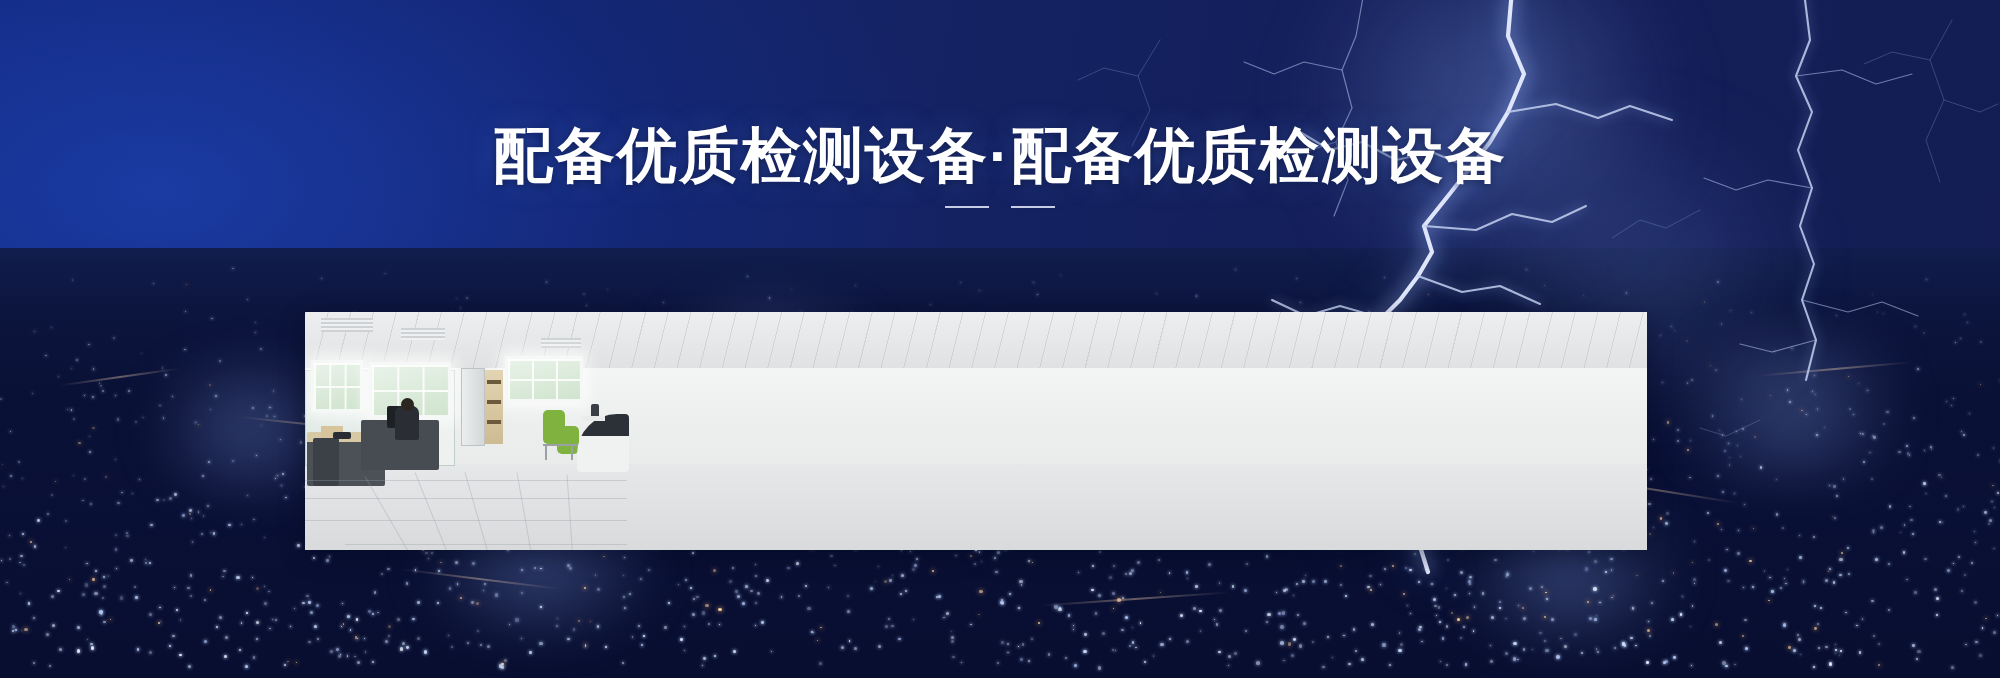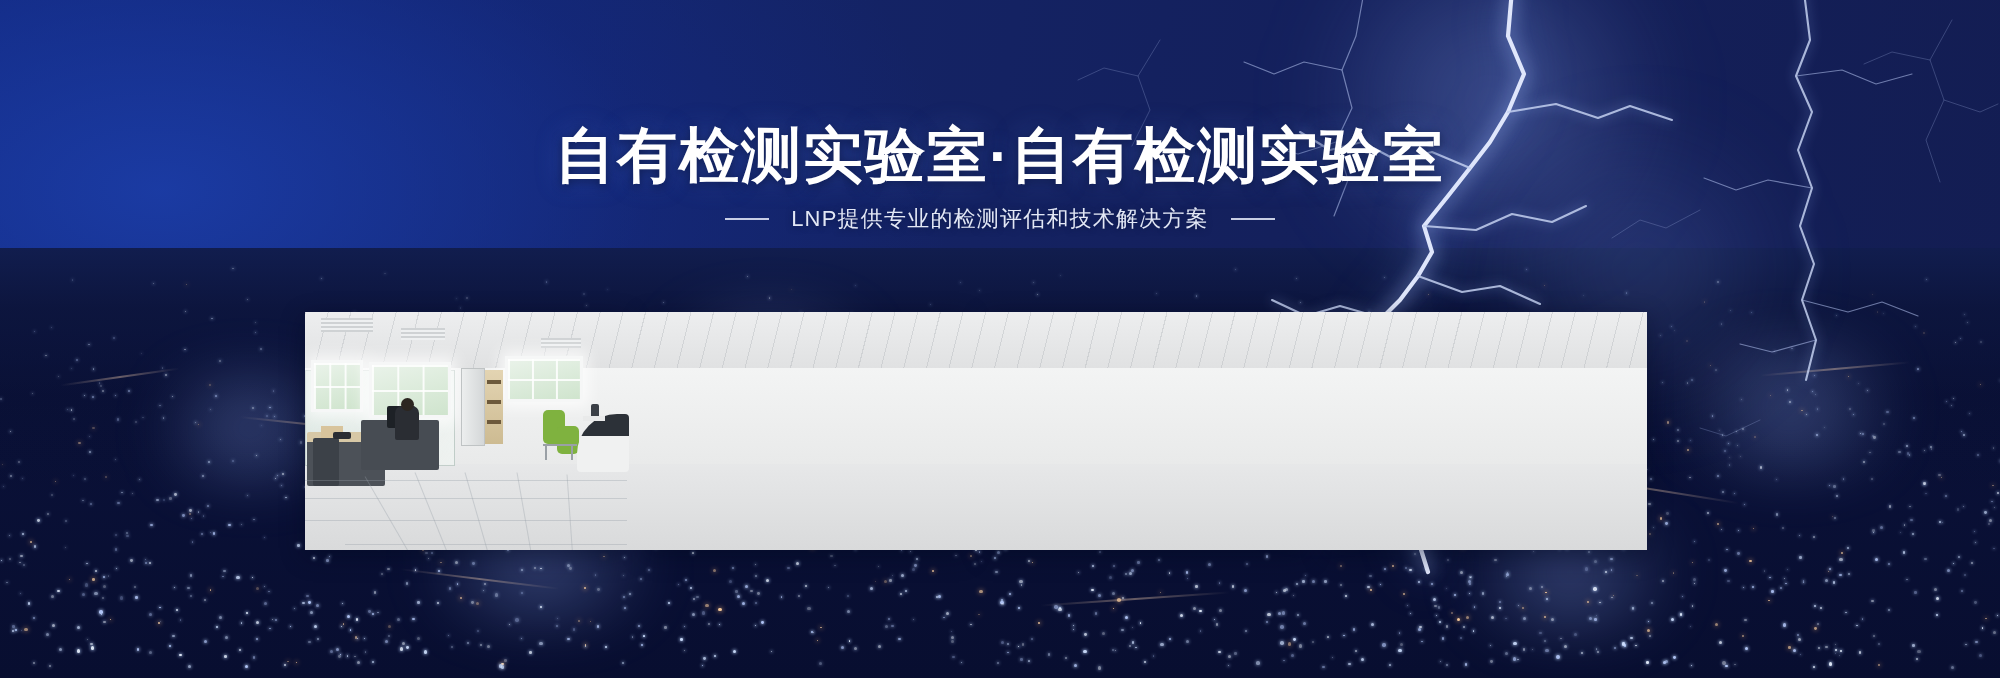--- a/index.html
+++ b/index.html
@@ -1760,24 +1760,23 @@
       <path class="bolt-faint" d="M1944,100 L1980,112 L1998,104"></path>
       <path class="bolt-faint" d="M1700,210 L1666,228 L1640,220 L1612,238"></path>
       <path class="bolt-faint" d="M1760,420 L1726,436 L1700,428"></path>
 
       <path class="bolt-faint" d="M1160,40 L1138,76 L1150,110 L1132,146"></path>
       <path class="bolt-faint" d="M1138,76 L1104,68 L1078,80"></path>
     </svg>
   </div>
 
   <div class="headline-wrap">
-    <div class="headline">自有检测实验室·自有检测实验室</div>
+    <div class="headline">配备优质检测设备·配备优质检测设备</div>
     <div class="subline">
       <span class="sub-dash"></span>
-      <span>LNP提供专业的检测评估和技术解决方案</span>
       <span class="sub-dash"></span>
     </div>
   </div>
 
   <div class="cards">
 
     <div class="card">
       <div class="card-photo p1">
         <div class="sheen"></div>
         <div class="glassline" style="left:54px;"></div>

